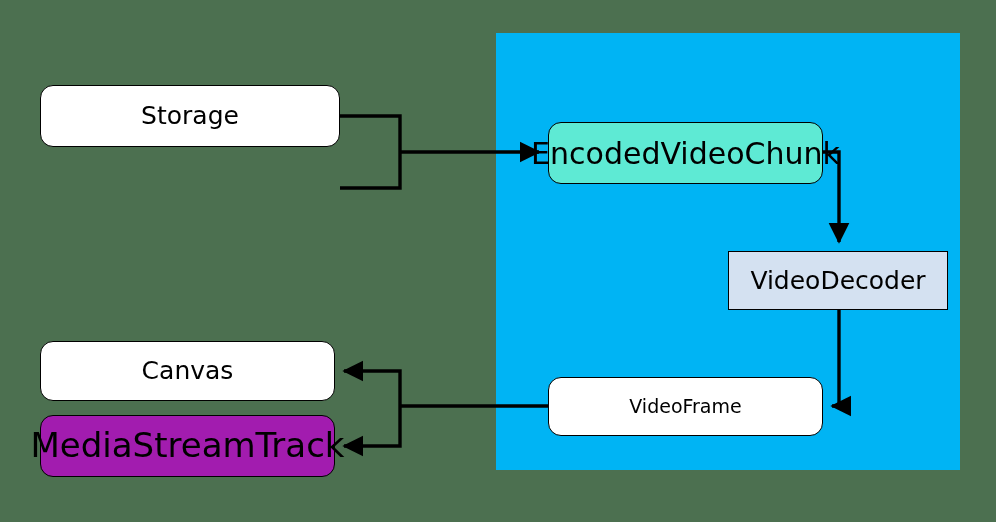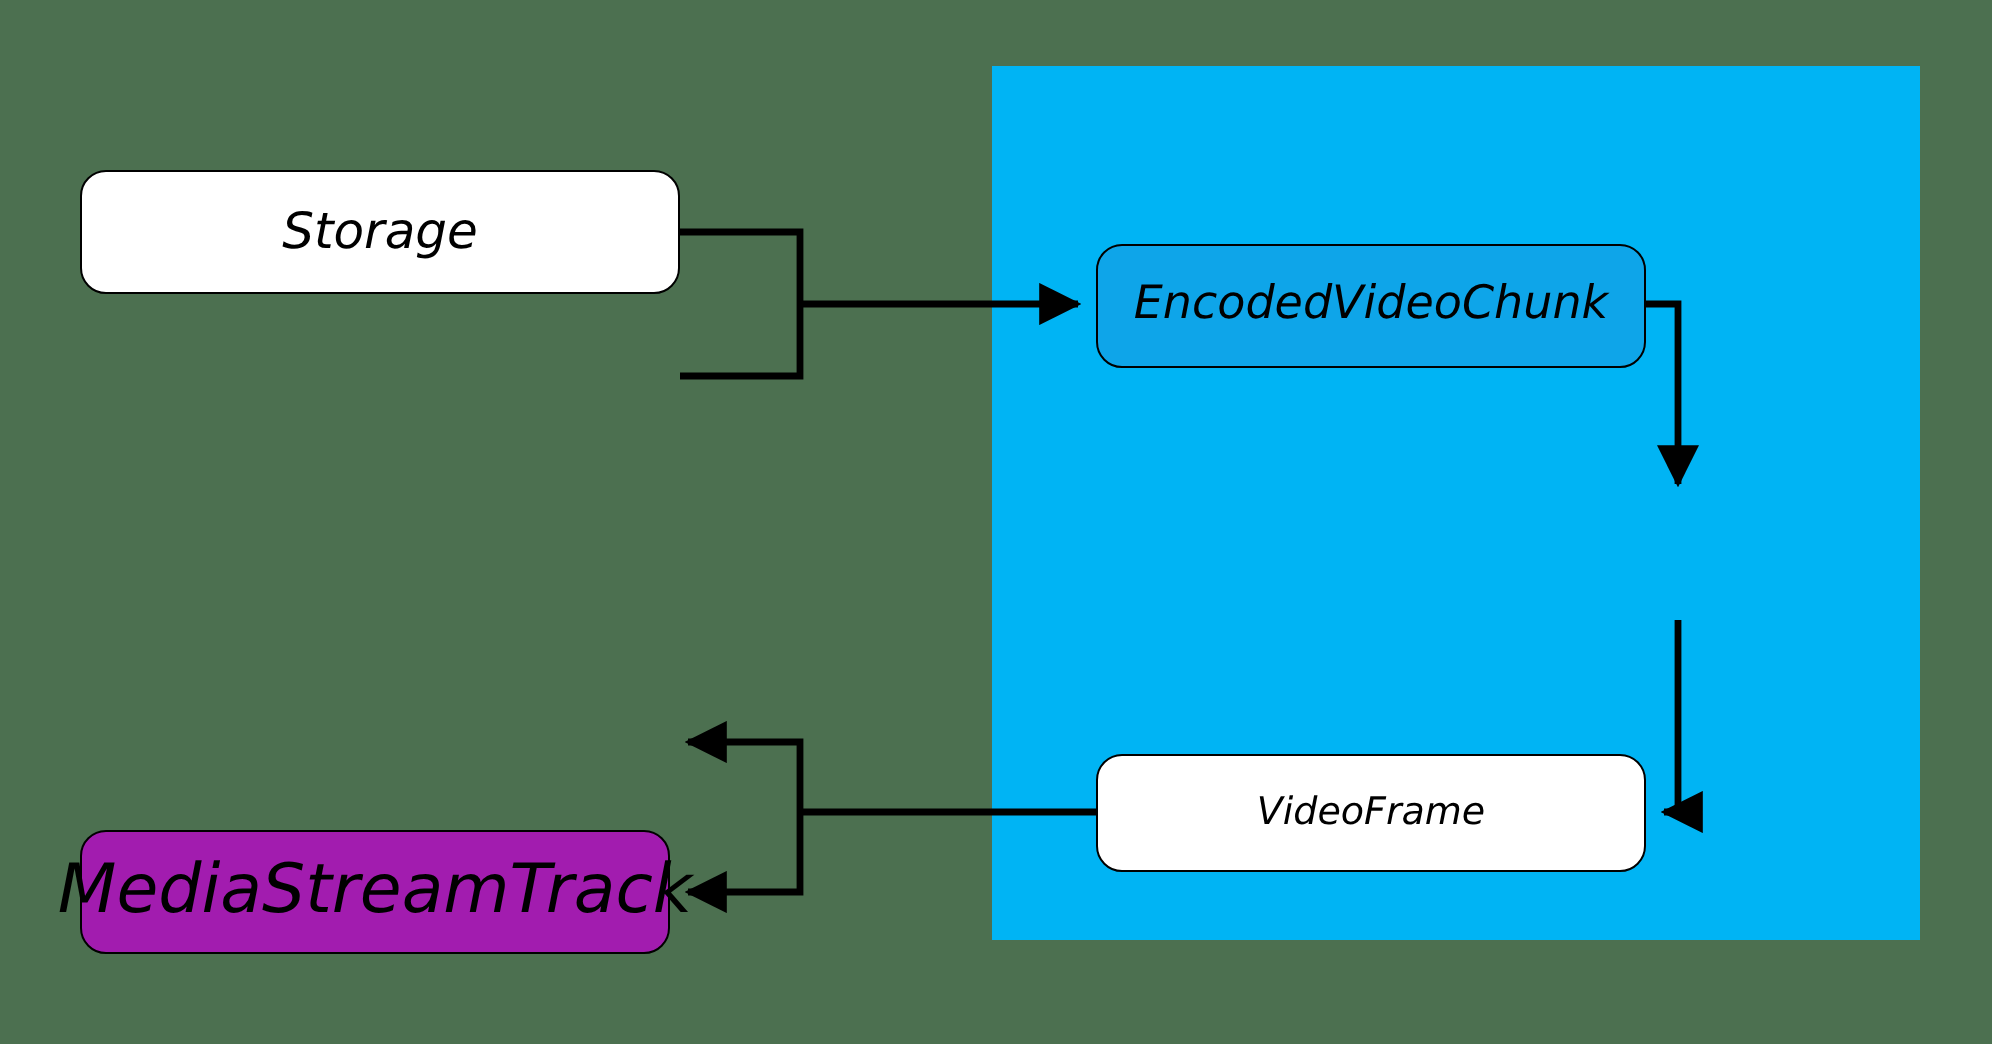--- a/index.html
+++ b/index.html
@@ -10,21 +10,20 @@
     width: 996px;
     height: 522px;
     background: #4c7050;
     font-family: "DejaVu Sans", sans-serif;
     overflow: hidden;
   }
   #diagram-root {
     position: relative;
     width: 920px;
     height: 522px;
-    font-style: italic;
   }
   #edge-layer {
     position: absolute;
     left: 0;
     top: 0;
     width: 996px;
     height: 522px;
   }
   .panel {
     position: absolute;
@@ -90,27 +89,33 @@
     <g>
       <path d="M 400 406 L 400 446 L 344 446" fill="none" stroke="#000000" stroke-width="3.4" stroke-linejoin="miter" marker-end="url(#arrow-end)"></path>
     </g>
   </svg>
 
   <div class="node rounded" id="node-storage" style="left: 40px; top: 85px; width: 300px; height: 62px; background: rgb(255, 255, 255); font-size: 25px; border-color: rgb(0, 0, 0);">
     <span>Storage</span>
   </div>
 
 
-  <div class="node rounded" id="node-encoded-video-chunk" style="left: 548px; top: 122px; width: 275px; height: 62px; background: #0ea5e9; font-size: 23px; border-color: rgb(0, 0, 0);">
+  <div class="node rounded" id="node-encoded-video-chunk" style="left: 548px; top: 122px; width: 275px; height: 62px; background: #5eead4; font-size: 30px; border-color: rgb(0, 0, 0);">
     <span>EncodedVideoChunk</span>
   </div>
 
+  <div class="node square" id="node-video-decoder" style="left: 728px; top: 251px; width: 220px; height: 59px; background: rgb(212, 225, 241); font-size: 25px; border-color: rgb(0, 0, 0);">
+    <span>VideoDecoder</span>
+  </div>
 
   <div class="node rounded" id="node-video-frame" style="left: 548px; top: 377px; width: 275px; height: 59px; background: rgb(255, 255, 255); font-size: 19px; border-color: rgb(0, 0, 0);">
     <span>VideoFrame</span>
   </div>
 
+  <div class="node rounded" id="node-canvas" style="left: 40px; top: 341px; width: 295px; height: 60px; background: rgb(255, 255, 255); font-size: 25px; border-color: rgb(0, 0, 0);">
+    <span>Canvas</span>
+  </div>
 
   <div class="node rounded" id="node-media-stream-track" style="left: 40px; top: 415px; width: 295px; height: 62px; background: #a21caf; font-size: 34px; border-color: rgb(0, 0, 0);">
     <span>MediaStreamTrack</span>
   </div>
 
 </div>
 
 </body></html>

